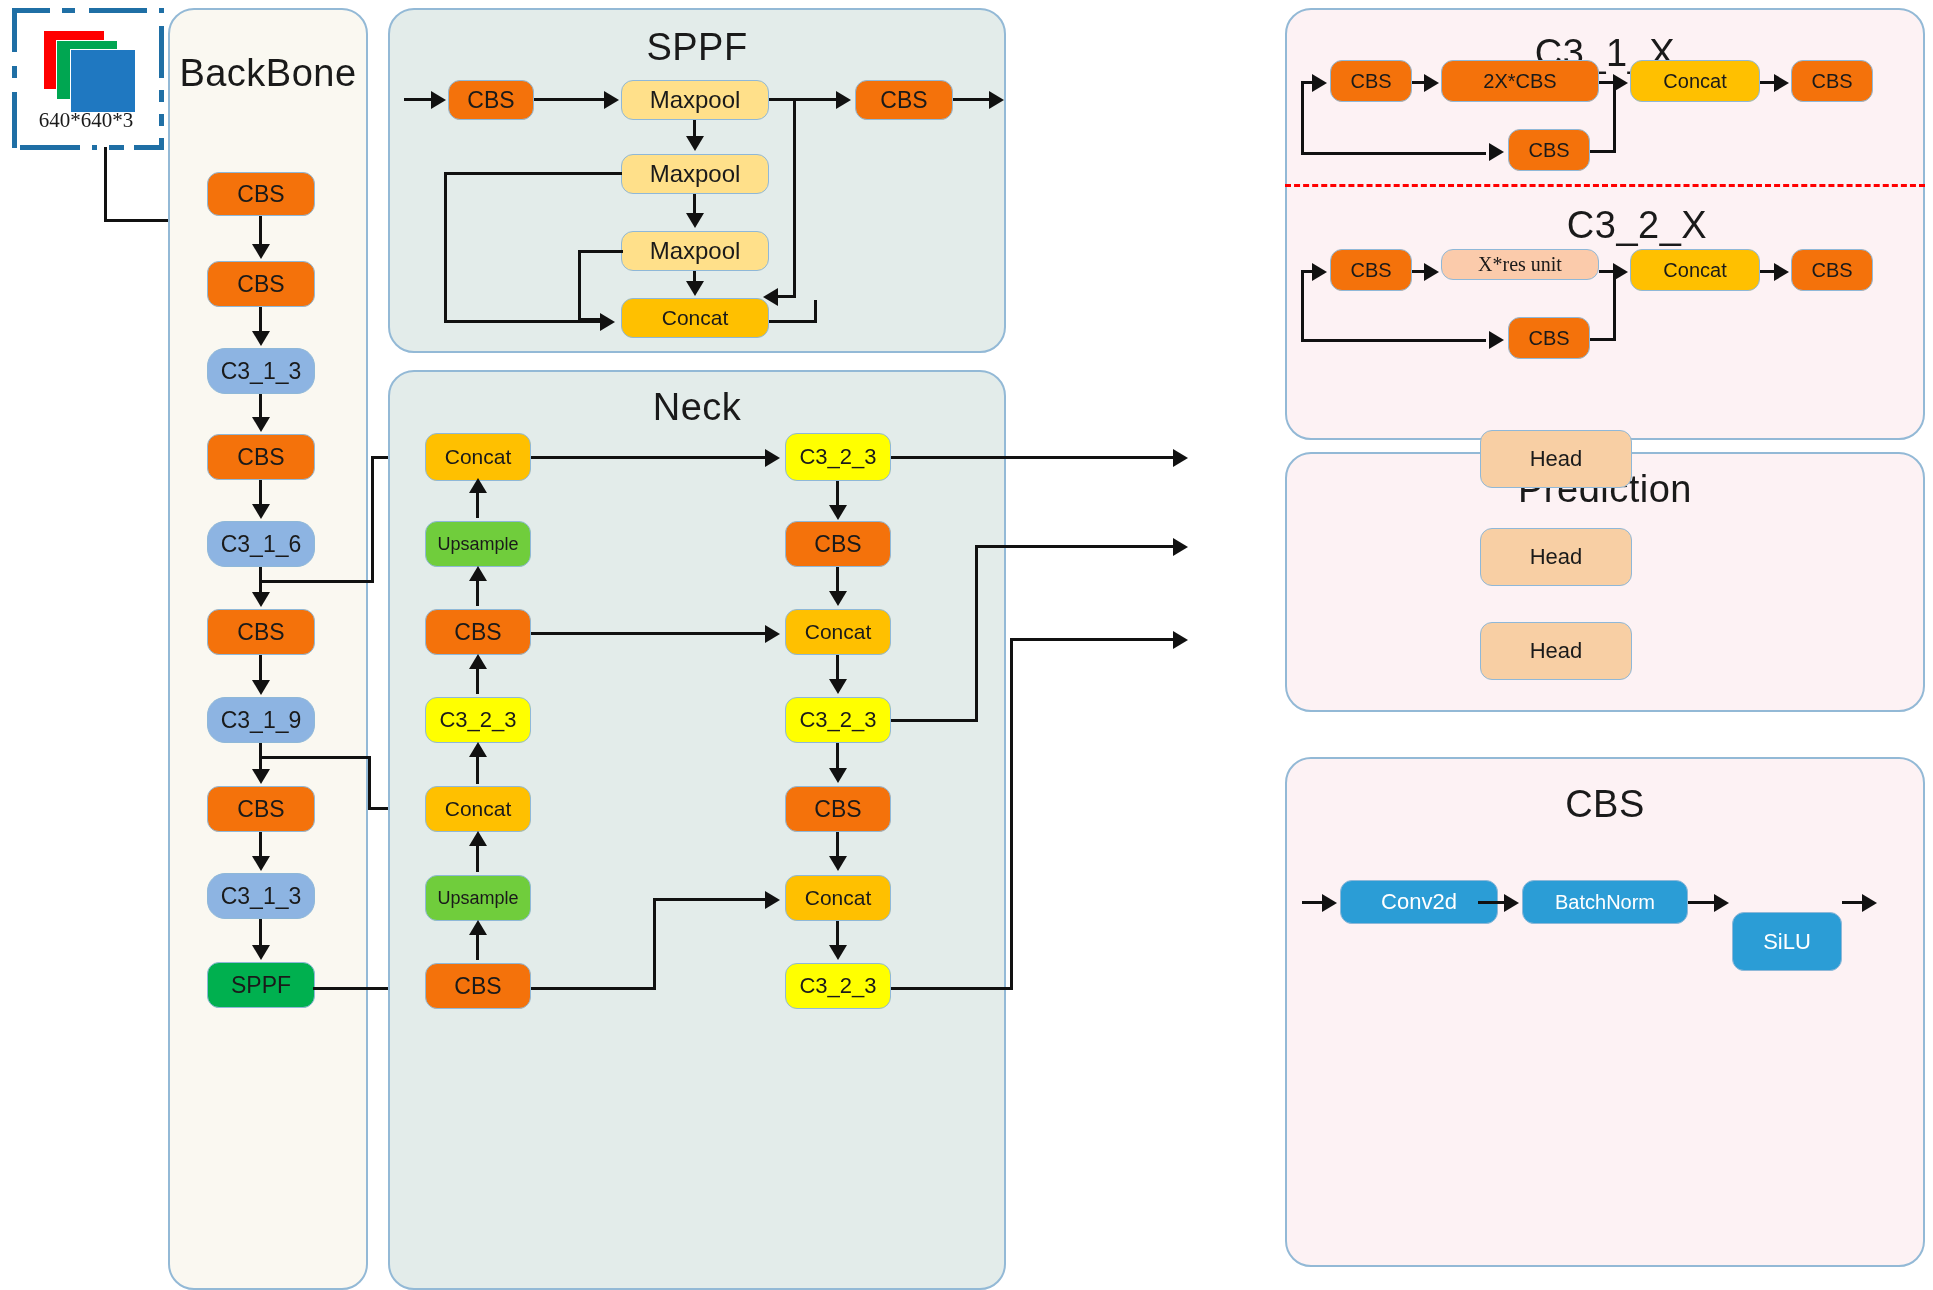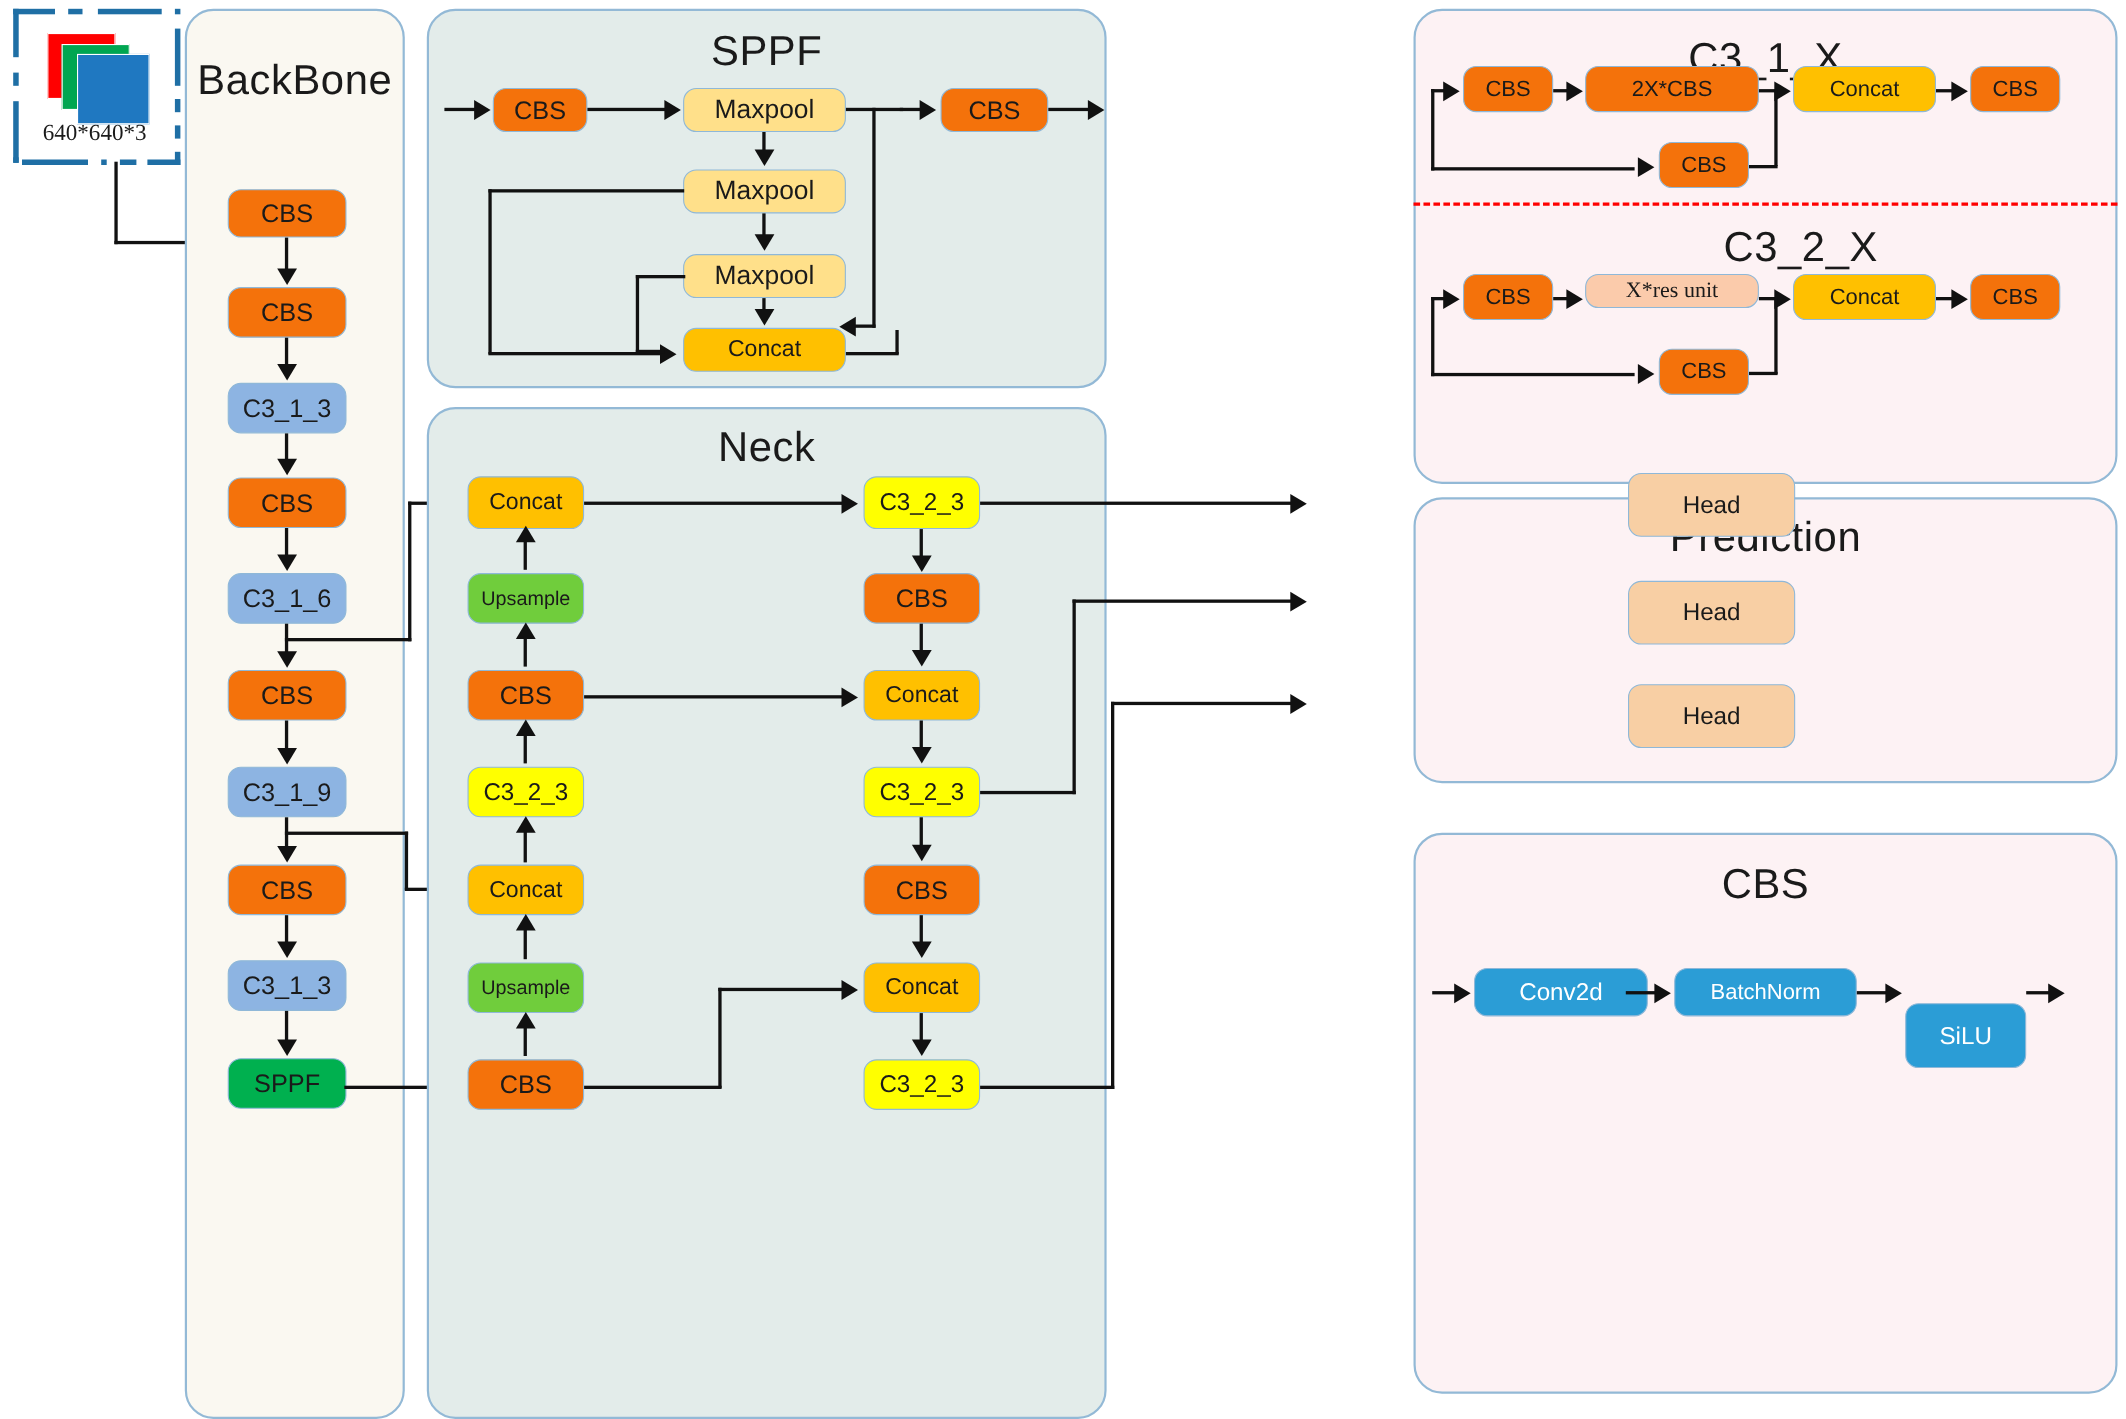--- a/index.html
+++ b/index.html
@@ -10,21 +10,21 @@
   
   .panel{position:absolute;border:2px solid #93b9d6;border-radius:26px;box-sizing:border-box;}
   .panel-title{position:absolute;width:100%;text-align:center;font-size:38px;color:#1a1a1a;
                font-family:"Liberation Sans",sans-serif;letter-spacing:.5px;}
 
   
   .node{position:absolute;box-sizing:border-box;border:1.5px solid #8fb8d8;border-radius:12px;
         display:flex;align-items:center;justify-content:center;text-align:center;
         font-family:"Liberation Sans",sans-serif;color:#1a1a1a;line-height:1.05;}
   .n-cbs{background:#f4720b;}
-  .n-c31{background:#8db4e2;}
+  .n-c31{background:#8db4e2;border-radius:18px;}
   .n-c32{background:#ffff00;}
   .n-concat{background:#ffc000;}
   .n-maxpool{background:#ffe08a;}
   .n-upsample{background:#70cd3c;}
   .n-sppf{background:#00b04f;}
   .n-head{background:#f8cfa4;}
   .n-res{background:#fbcbab;}
   .n-blue{background:#2b9dd6;color:#ffffff;}
 
   

